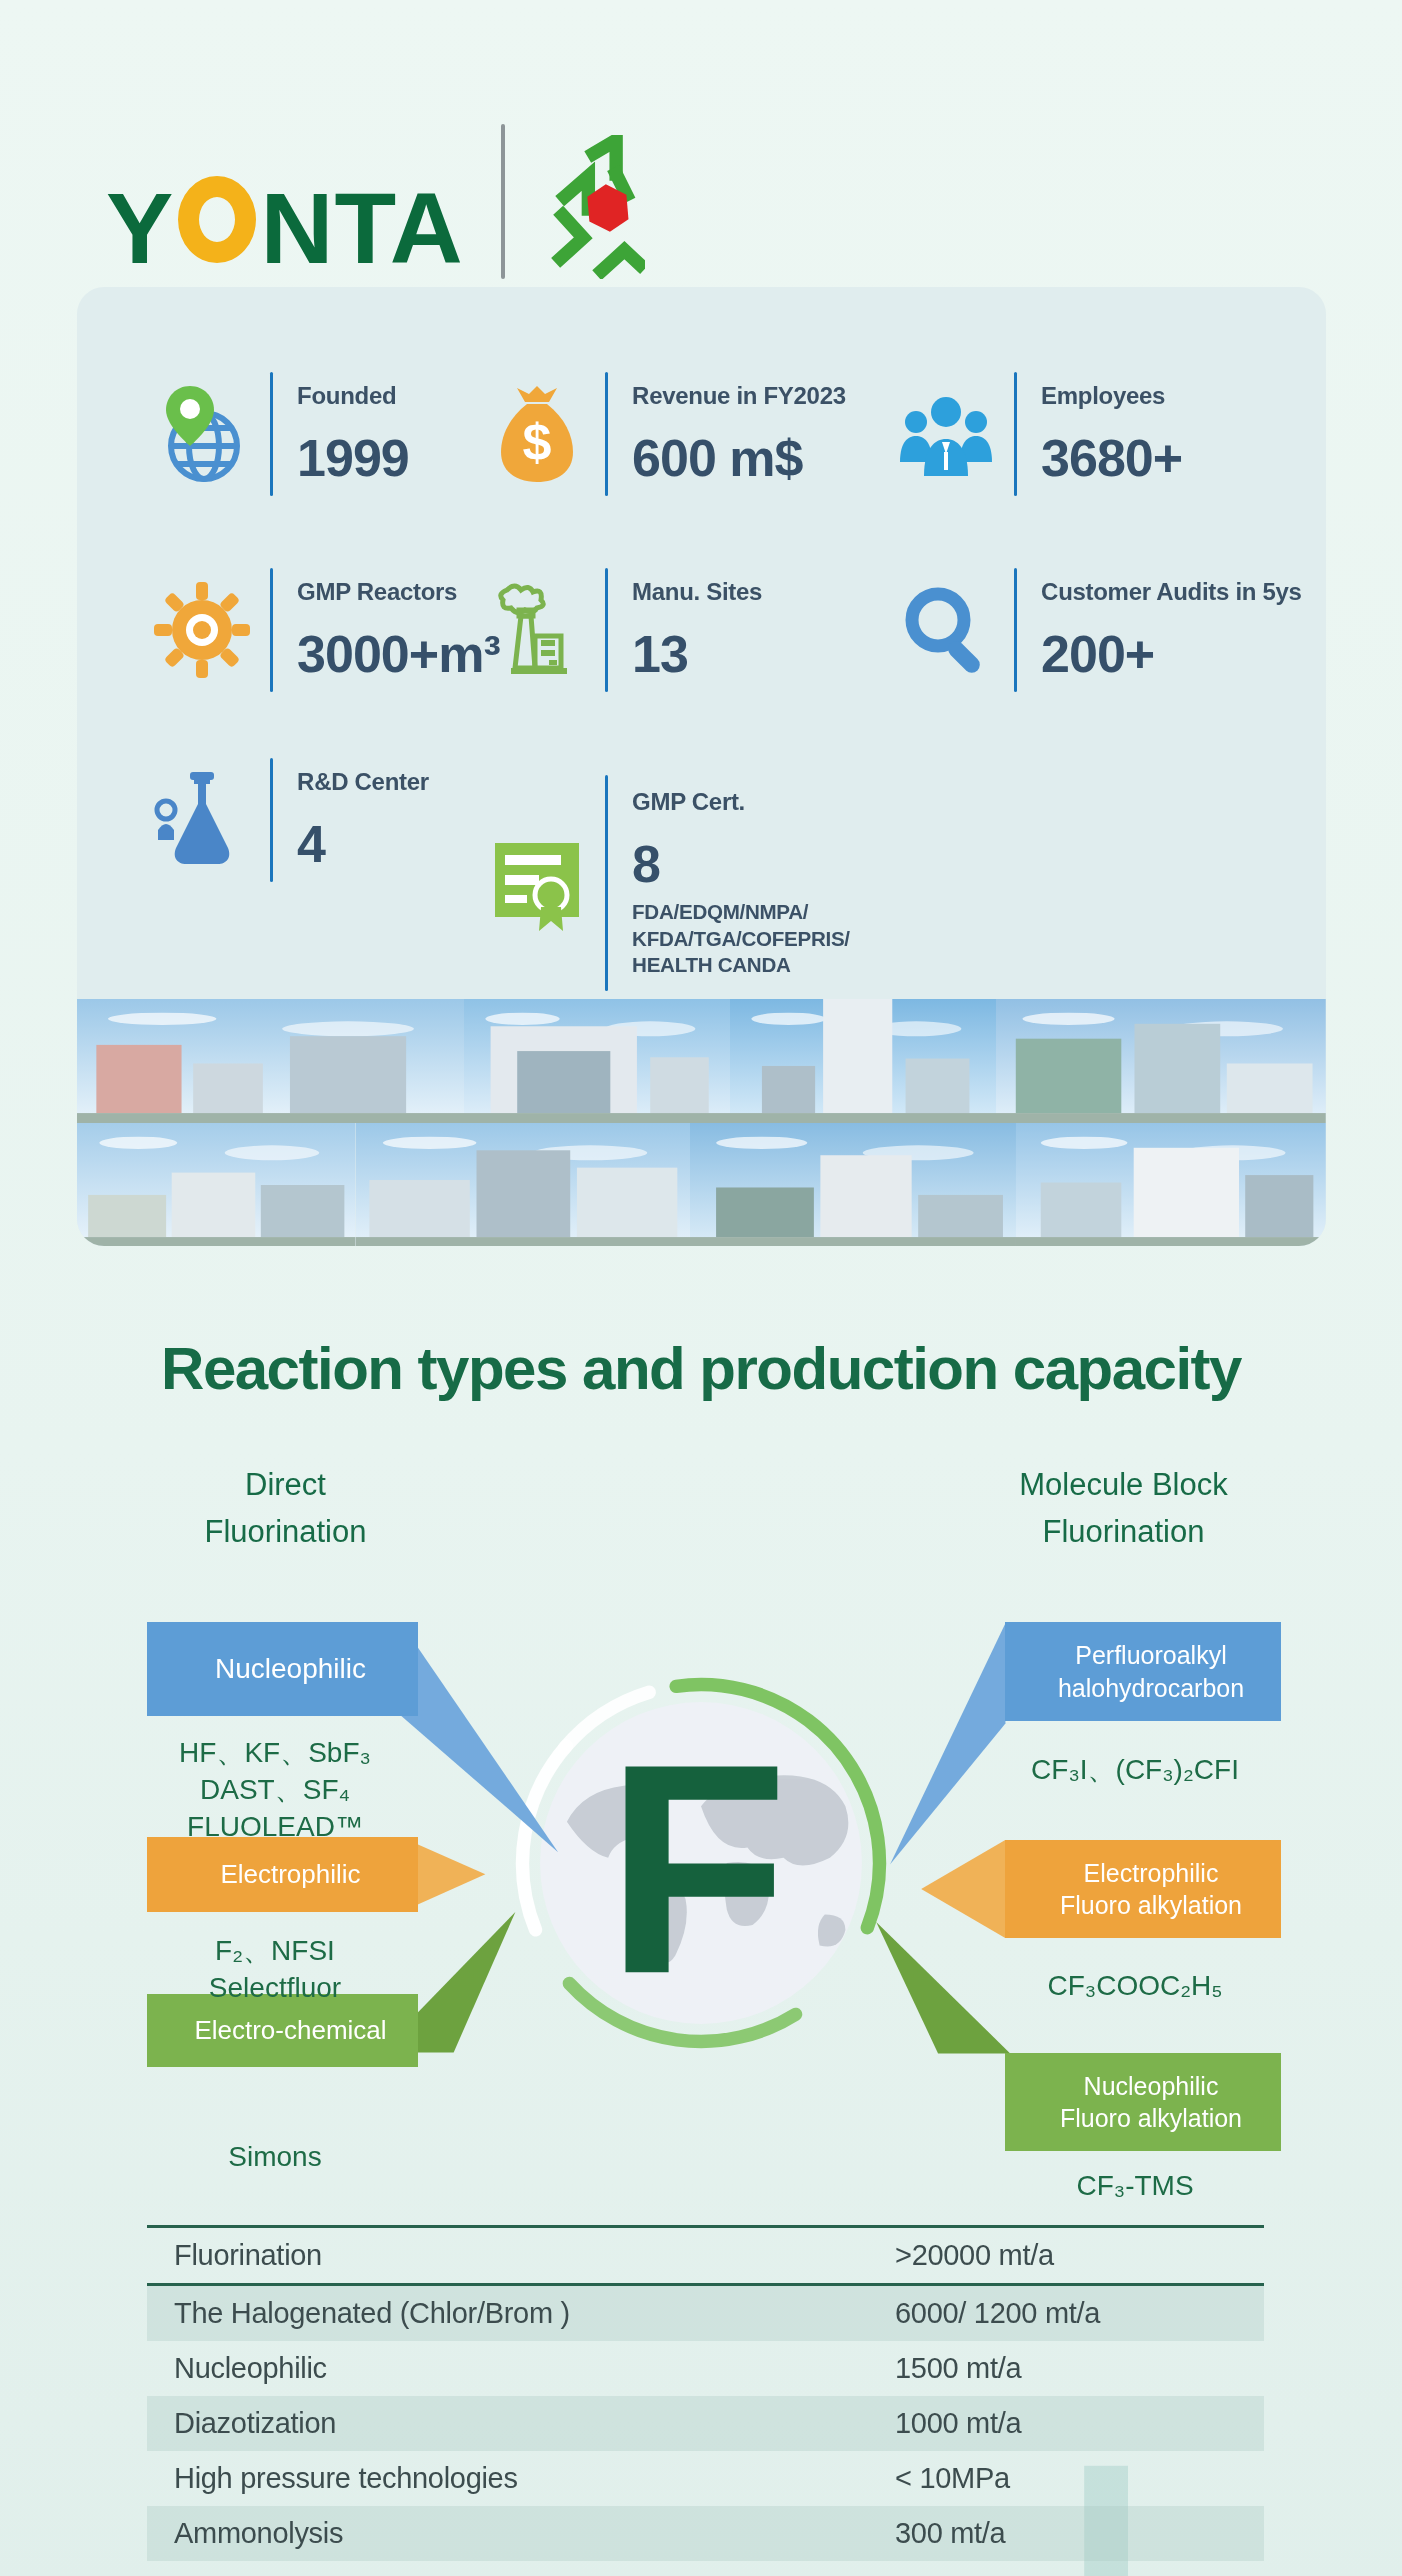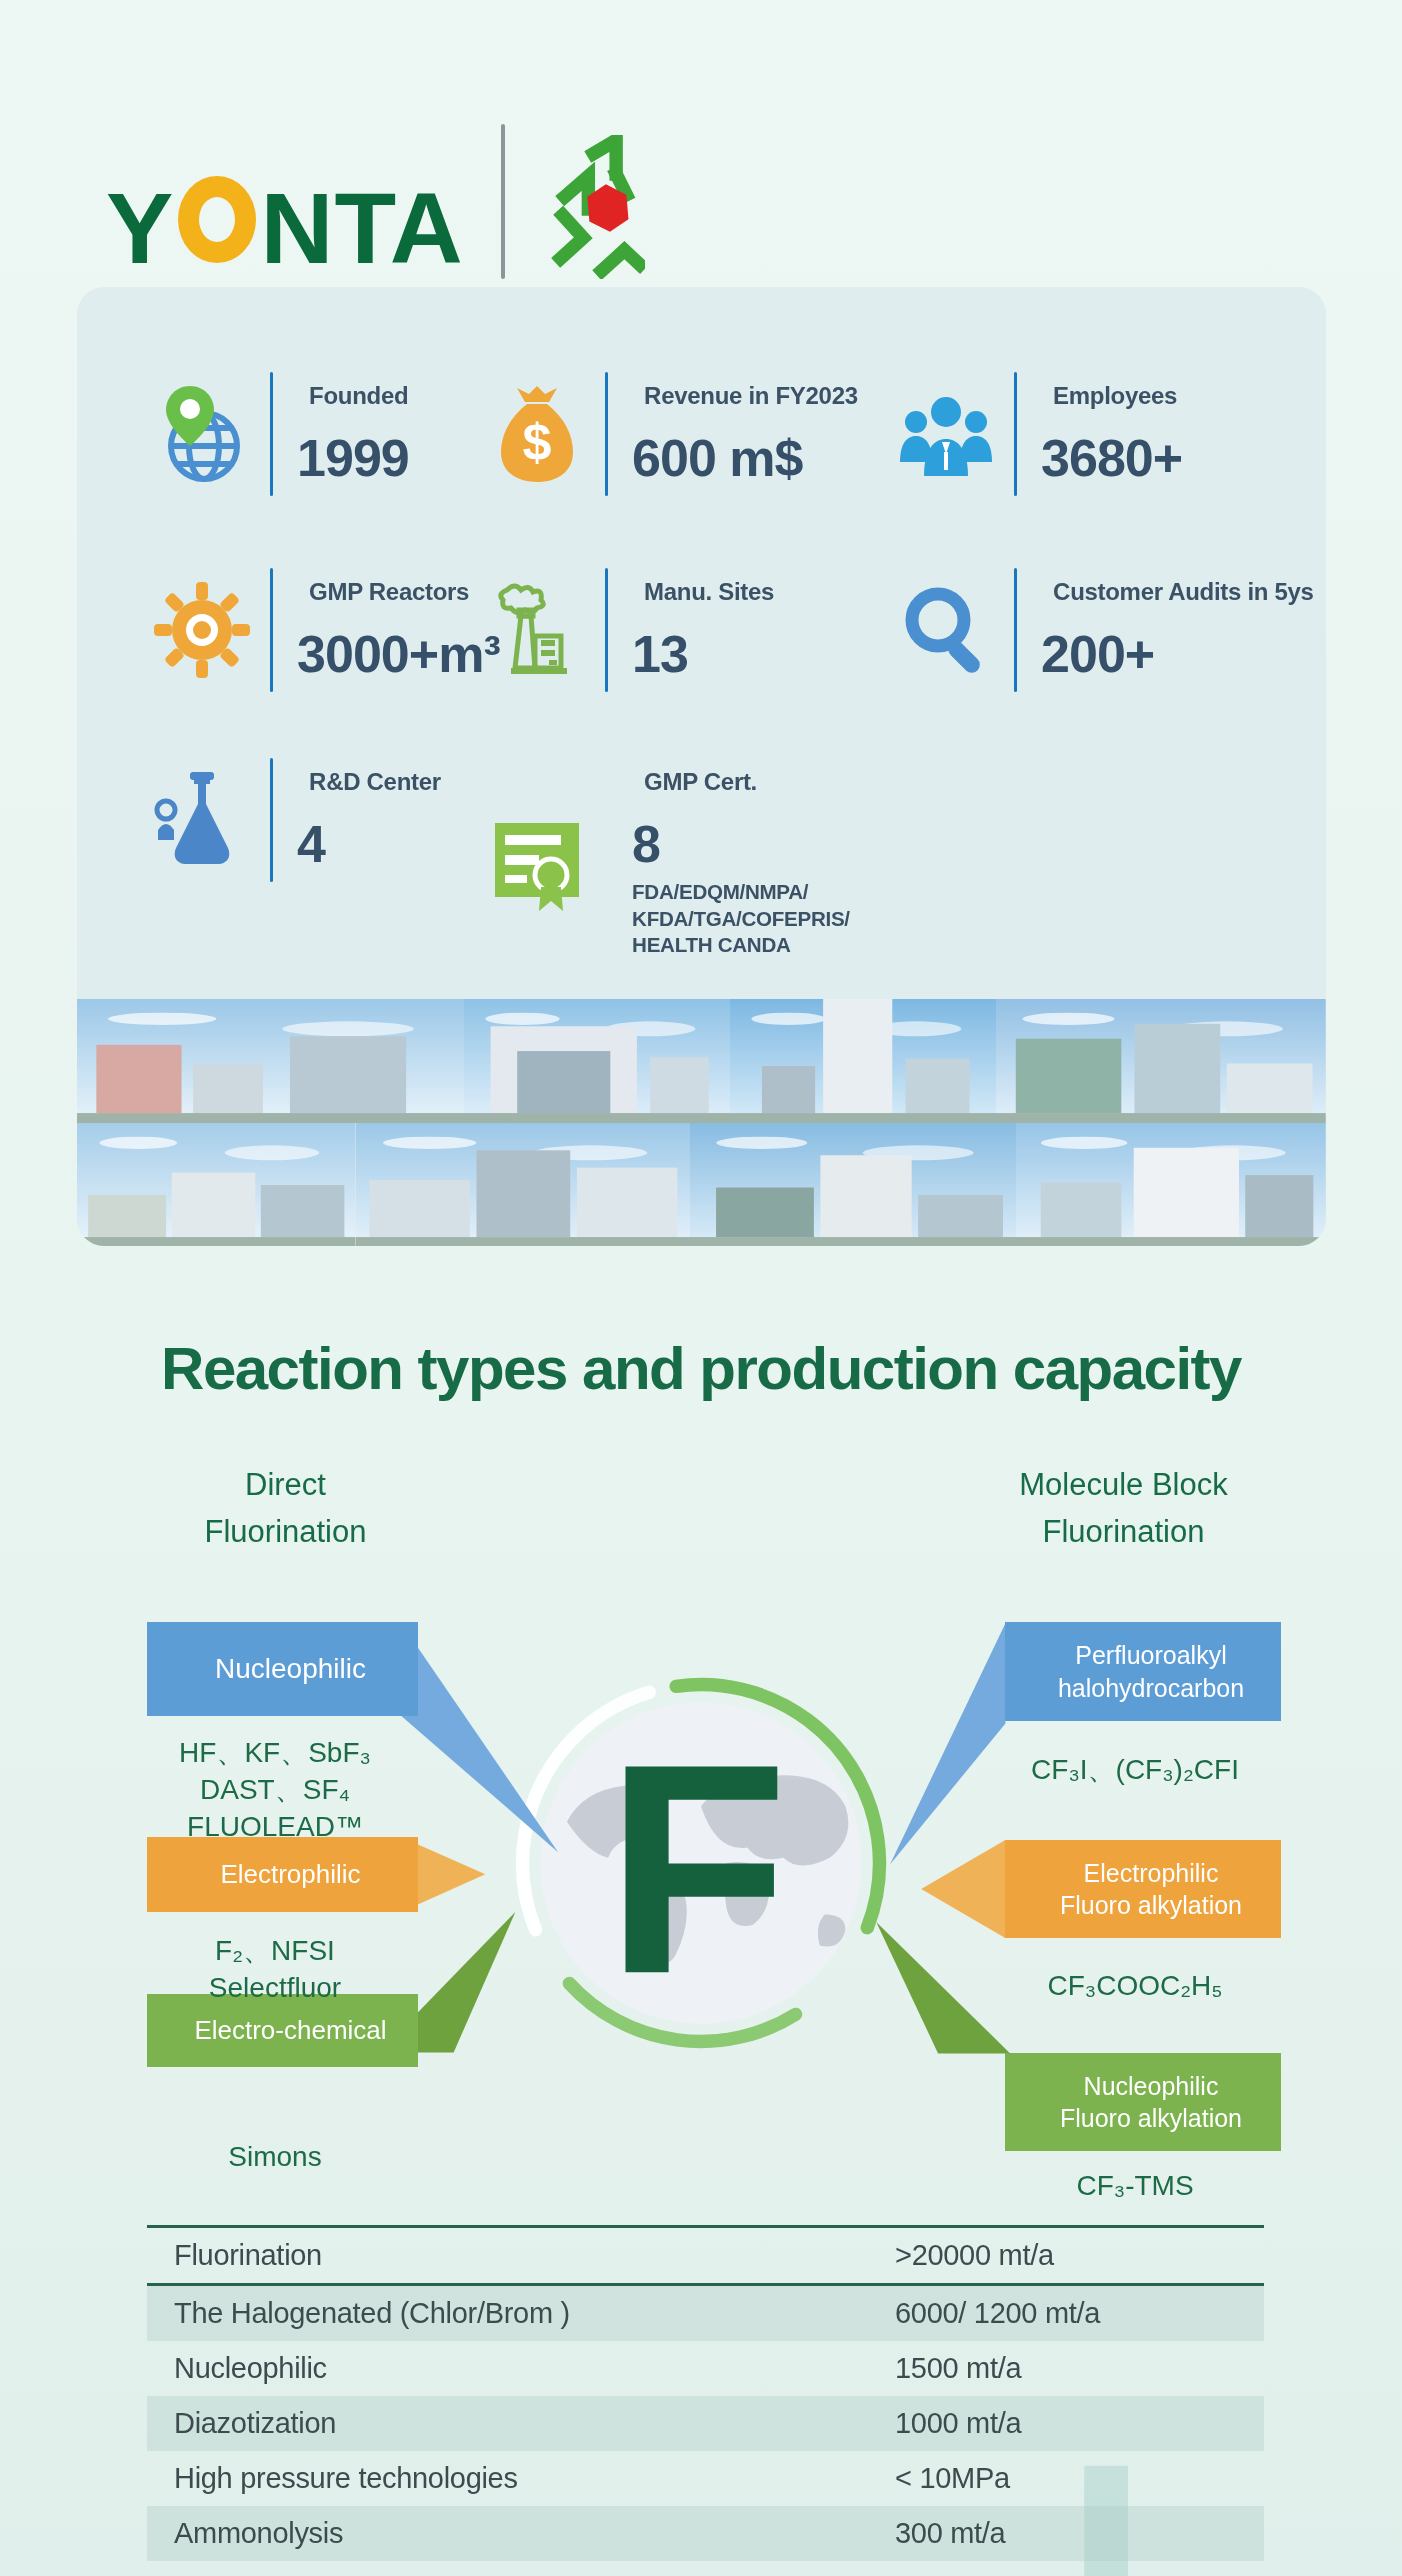--- a/index.html
+++ b/index.html
@@ -12,31 +12,31 @@
   .o-ring{display:inline-block;width:78px;height:87px;border:21.6px solid #f4b21a;border-radius:50%;
           margin:0 4.1px;box-sizing:border-box;background:transparent;}
   .logo-divider{width:4.6px;height:155px;background:#8d9598;margin:0 37px;border-radius:2.1px;}
   
   .card{position:absolute;left:77px;top:287px;width:1249px;height:959px;background:#e0edee;
         border-radius:27px;overflow:hidden;}
   .stat{position:absolute;display:flex;align-items:stretch;}
   .stat .icon{width:100px;height:100px;flex:0 0 auto;align-self:center;}
   .stat .vline{width:3.6px;background:#1a76bd;border-radius:1.5px;margin:0 24px 0 17.5px;}
   .stat .txt{display:flex;flex-direction:column;justify-content:center;padding:7.2px 0;}
-  .stat .label{font-size:24px;font-weight:bold;color:#3b5166;letter-spacing:-0.3px;margin-left:12px;}
+  .stat .label{font-size:24px;font-weight:bold;color:#3b5166;letter-spacing:-0.3px;}
   .stat .value{font-size:52px;font-weight:bold;color:#36506a;margin-top:21px;letter-spacing:-1px;line-height:1.05;}
   .stat .note{font-size:20.6px;font-weight:bold;color:#3b5166;line-height:1.28;margin-top:8.2px;letter-spacing:-0.3px;}
   .s1{left:75px;top:85px;height:124px;}
   .s2{left:410px;top:85px;height:124px;}
   .s3{left:819px;top:85px;height:124px;}
   .s4{left:75px;top:281px;height:124px;}
   .s5{left:410px;top:281px;height:124px;}
   .s6{left:819px;top:281px;height:124px;}
   .s7{left:75px;top:471px;height:124px;}
-  .s8{left:410px;top:468px;height:216px;align-items:center;}
+  .s8{left:410px;top:488px;height:216px;}
   
   .collage{position:absolute;left:0;top:712px;width:100%;height:247px;display:flex;flex-wrap:wrap;}
   .collage .tile{height:124px;overflow:hidden;}
   .collage svg{display:block;width:100%;height:100%;}
   
   .sec-title{position:absolute;left:0;top:1334px;width:100%;text-align:center;
              font-size:60px;font-weight:bold;color:#176b47;letter-spacing:-1.5px;}
   .col-head{position:absolute;text-align:center;font-size:31px;color:#176b47;line-height:1.5;font-weight:400;}
   .col-head.left{left:131px;top:1462px;width:309px;}
   .col-head.right{left:969px;top:1462px;width:309px;}

